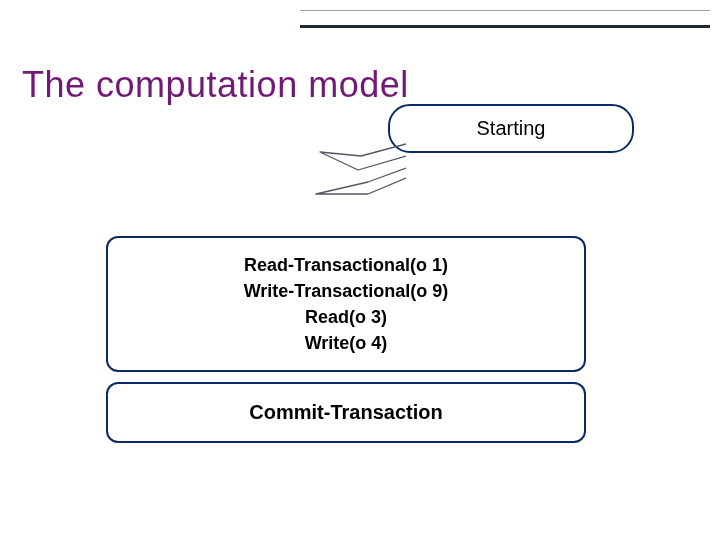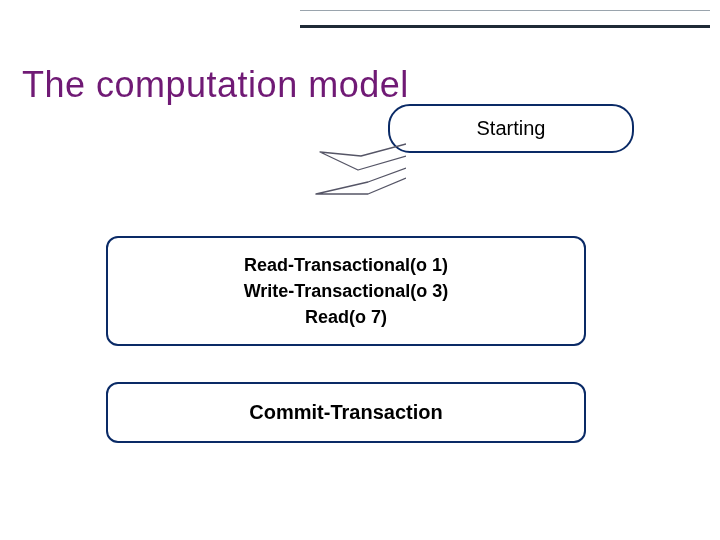--- a/index.html
+++ b/index.html
@@ -24,21 +24,22 @@
   <div class="callout">
     <span>Starting</span><br>
   </div>
   <svg class="callout-tail" viewBox="0 0 100 70">
     <path d="M100 6 L55 18 L14 14 L52 32 L100 18" fill="none" stroke="#556" stroke-width="1.3" stroke-linejoin="round"></path>
     <path d="M100 30 L62 44 L10 56 L62 56 L100 40" fill="none" stroke="#556" stroke-width="1.3" stroke-linejoin="round"></path>
   </svg>
 
   <div id="box-ops" class="body-box bold">
     <div>Read-Transactional(o 1)</div>
-    <div>Write-Transactional(o 3)</div>
-    <div>Read(o 7)</div>
+    <div>Write-Transactional(o 9)</div>
+    <div>Read(o 3)</div>
+    <div>Write(o 4)</div>
   </div>
 
   <div id="box-commit" class="body-box bold">
     <span>Commit-Transaction</span>
   </div>
 
 </div>
 
 </body></html>

